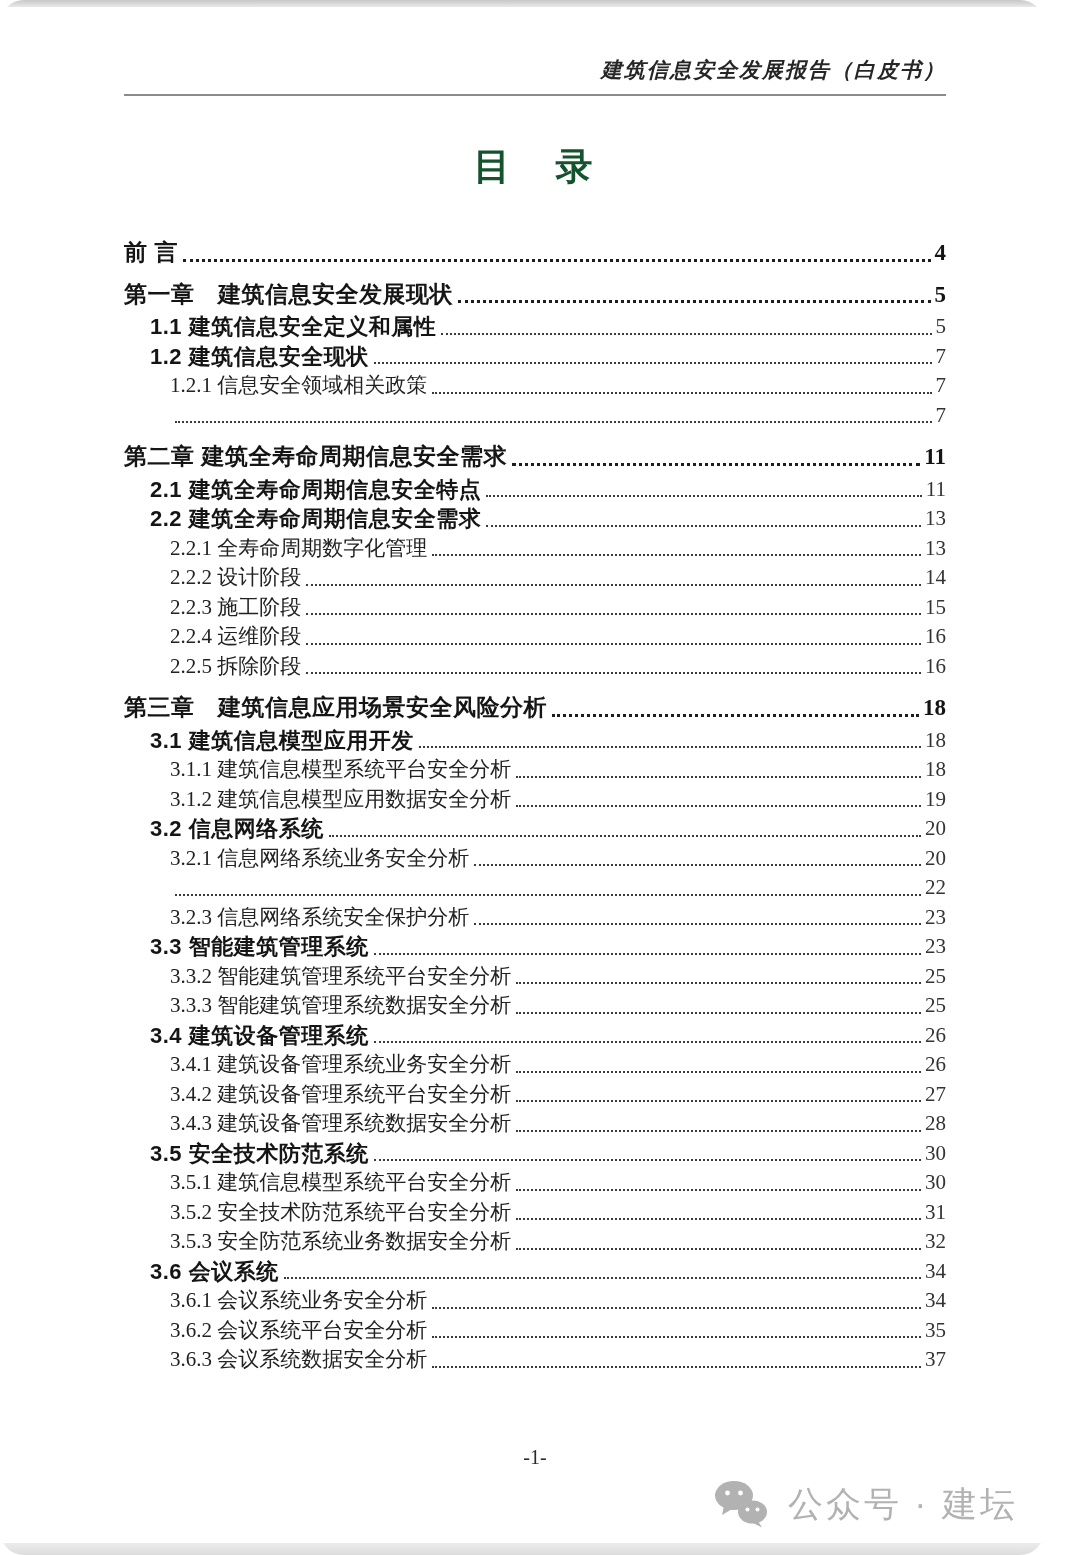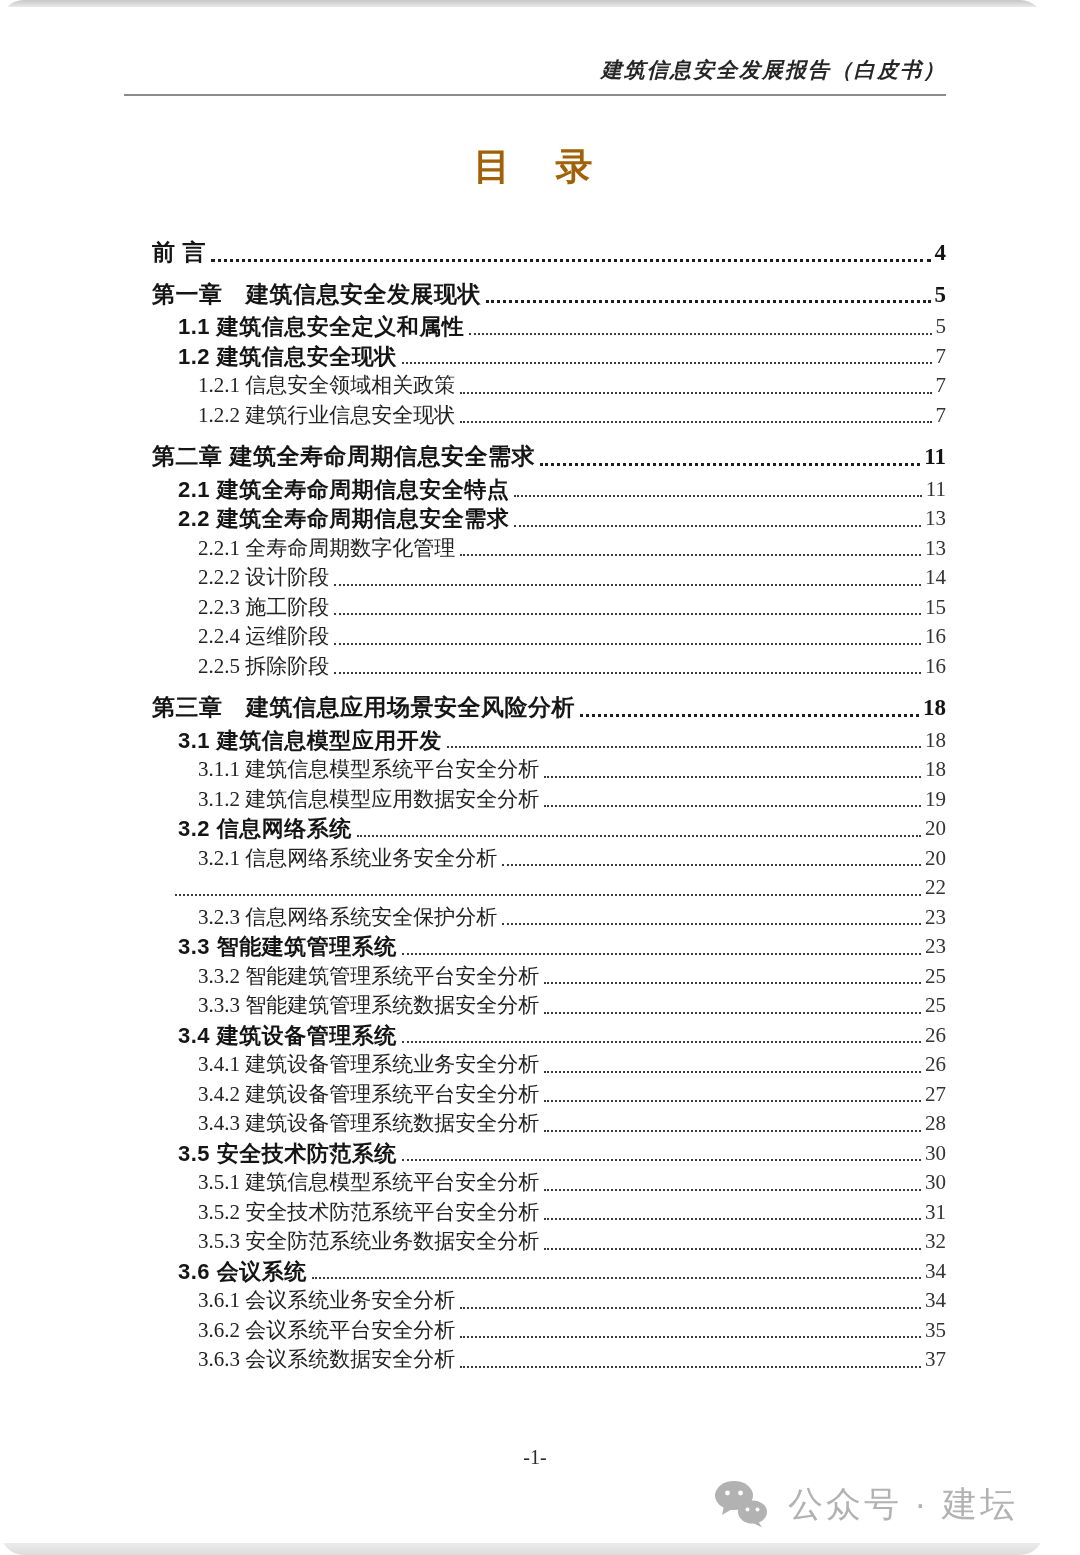--- a/index.html
+++ b/index.html
@@ -41,21 +41,21 @@
     font-size: 21px;
     letter-spacing: 2px;
     color: #262626;
   }
   .doc-title {
     margin-top: 46px;
     text-align: center;
     font-size: 37px;
     font-weight: bold;
     letter-spacing: 4px;
-    color: #a16207;
+    color: #14532d;
   }
   .toc-list {
     margin-top: 46px;
   }
   .toc-row {
     display: flex;
     height: 29.5px;
     line-height: 29.5px;
     align-items: stretch;
     font-size: 21px;
@@ -64,21 +64,21 @@
   .toc-row.level0 { margin-top: 12px; margin-bottom: 3px; padding-left: 0; font-size: 23px; }
   .toc-list .toc-row:first-child { margin-top: 0; }
   .toc-row.level1 { padding-left: 26px; font-size: 22px; }
   .toc-row.level2 { padding-left: 46px; font-size: 21px; }
   .toc-row.bold .toc-label {
     font-family: "Liberation Sans", "DejaVu Sans", sans-serif;
     font-weight: bold;
     letter-spacing: 0.5px;
     color: #151515;
   }
-  .toc-label { white-space: nowrap; margin-left: 28px; }
+  .toc-label { white-space: nowrap; }
   .toc-dots {
     flex: 1 1 auto;
     align-self: flex-end;
     margin: 0 4px 7px 5px;
     border-bottom: 2px dotted #3a3a3a;
     min-width: 20px;
   }
   .toc-row.level0 .toc-dots {
     border-bottom: 3px dotted #1d1d1d;
     margin-bottom: 6px;
@@ -147,21 +147,20 @@
           <span class="toc-label">1.2 建筑信息安全现状</span>
           <span class="toc-dots"></span>
           <span class="toc-page">7</span>
         </div>
         <div class="toc-row level2">
           <span class="toc-label">1.2.1 信息安全领域相关政策</span>
           <span class="toc-dots"></span>
           <span class="toc-page">7</span>
         </div>
         <div class="toc-row level2">
-          <span class="toc-label">1.2.2 建筑行业信息安全现状</span>
           <span class="toc-dots"></span>
           <span class="toc-page">7</span>
         </div>
         <div class="toc-row level0 bold">
           <span class="toc-label">第二章 建筑全寿命周期信息安全需求</span>
           <span class="toc-dots"></span>
           <span class="toc-page">11</span>
         </div>
         <div class="toc-row level1 bold">
           <span class="toc-label">2.1 建筑全寿命周期信息安全特点</span>

